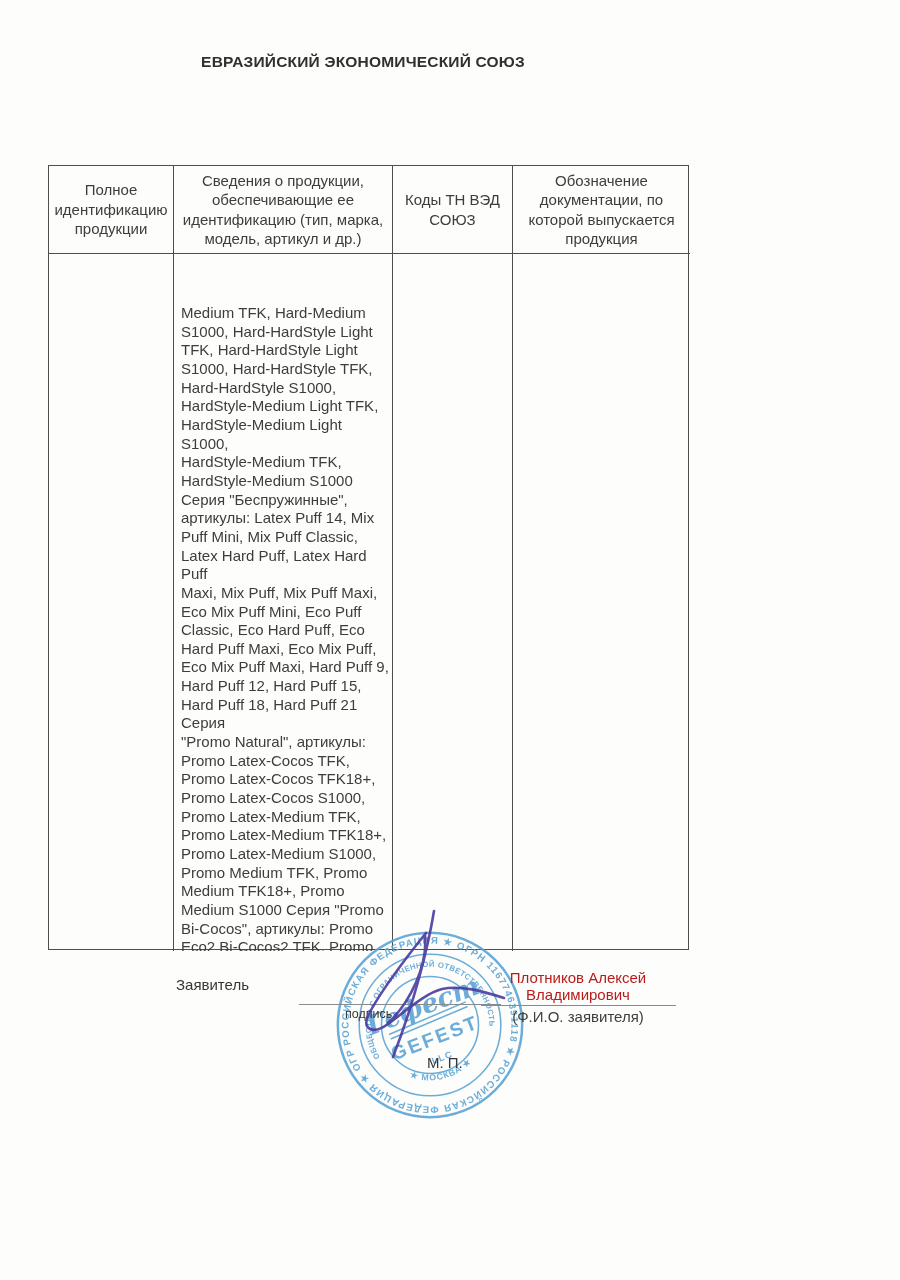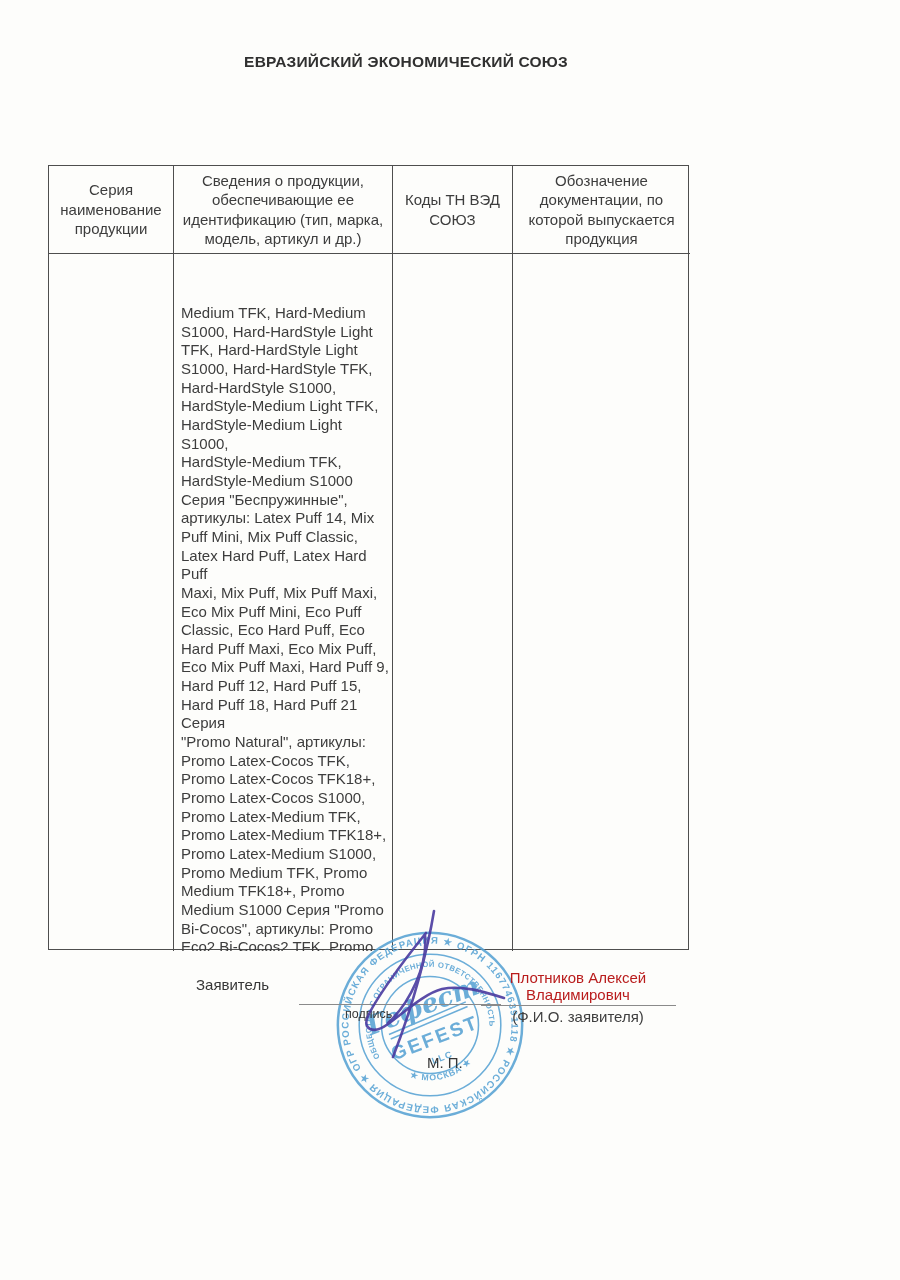--- a/index.html
+++ b/index.html
@@ -7,21 +7,20 @@
   .page{
     position:relative;width:900px;height:1280px;overflow:hidden;
     background:#fdfdfb;
     font-family:"Liberation Sans",sans-serif;
     color:#3a3a3a;
   }
   .title{
     position:absolute;left:0;width:726px;text-align:center;
     font-weight:bold;font-size:15.5px;color:#303030;letter-spacing:.2px;
     white-space:nowrap;
-    margin-left:43px;
   }
   .t1{top:53px;} .t2{top:86px;} .t3{top:114px;}
 
   .doc-table{
     position:absolute;left:48px;top:165px;width:641px;height:785px;
     display:grid;grid-template-columns:125px 219px 120px 177px;
     grid-template-rows:88px 697px;
     border:1.4px solid #4e4e4e;box-sizing:border-box;
     z-index:1;
   }
@@ -34,21 +33,21 @@
     border-bottom:1.2px solid #4e4e4e;
     display:flex;align-items:center;justify-content:center;
     text-align:center;line-height:19.5px;padding:4px 6px;
   }
   .bcell{padding:0;}
   .details{
     padding:4px 0 0 7px;line-height:18.65px;white-space:pre-line;margin-top:46px;
   }
 
   .footer-label{position:absolute;font-size:15px;color:#363636;z-index:4;}
-  .lbl-applicant{left:196px;top:976px;}
+  .lbl-applicant{left:176px;top:976px;}
   .sig-line{position:absolute;left:299px;top:1004px;width:202px;border-top:1.5px solid #8a8a8a;z-index:4;}
   .lbl-podpis{left:345px;top:1007px;font-size:12.5px;}
   .lbl-mp{left:427px;top:1006px;z-index:6;margin-top:48px;}
   .name-block{
     position:absolute;left:478px;top:970px;width:200px;text-align:center;
     font-size:15px;line-height:16.8px;color:#b91c1c;white-space:pre-line;z-index:4;
   }
   .name-line{position:absolute;left:481px;top:1005px;width:195px;border-top:1.4px solid #8a8a8a;z-index:4;}
   .name-caption{
     position:absolute;left:478px;top:1008px;width:200px;text-align:center;
@@ -61,21 +60,21 @@
   .signature{position:absolute;left:330px;top:903px;width:190px;height:170px;z-index:5;}
 </style>
 </head>
 <body>
 
 <div class="page">
 
   <div class="title t1">ЕВРАЗИЙСКИЙ ЭКОНОМИЧЕСКИЙ СОЮЗ</div>
 
   <div class="doc-table">
-    <div class="cell hcell">Серия наименование продукции</div>
+    <div class="cell hcell">Полное идентификацию продукции</div>
     <div class="cell hcell">Сведения о продукции, обеспечивающие ее идентификацию (тип, марка, модель, артикул и др.)</div>
     <div class="cell hcell">Коды ТН ВЭД СОЮЗ</div>
     <div class="cell hcell last">Обозначение документации, по которой выпускается продукция</div>
 
     <div class="cell bcell"></div>
     <div class="cell bcell">
       <div class="details">Medium TFK, Hard-Medium
 S1000, Hard-HardStyle Light
 TFK, Hard-HardStyle Light
 S1000, Hard-HardStyle TFK,

